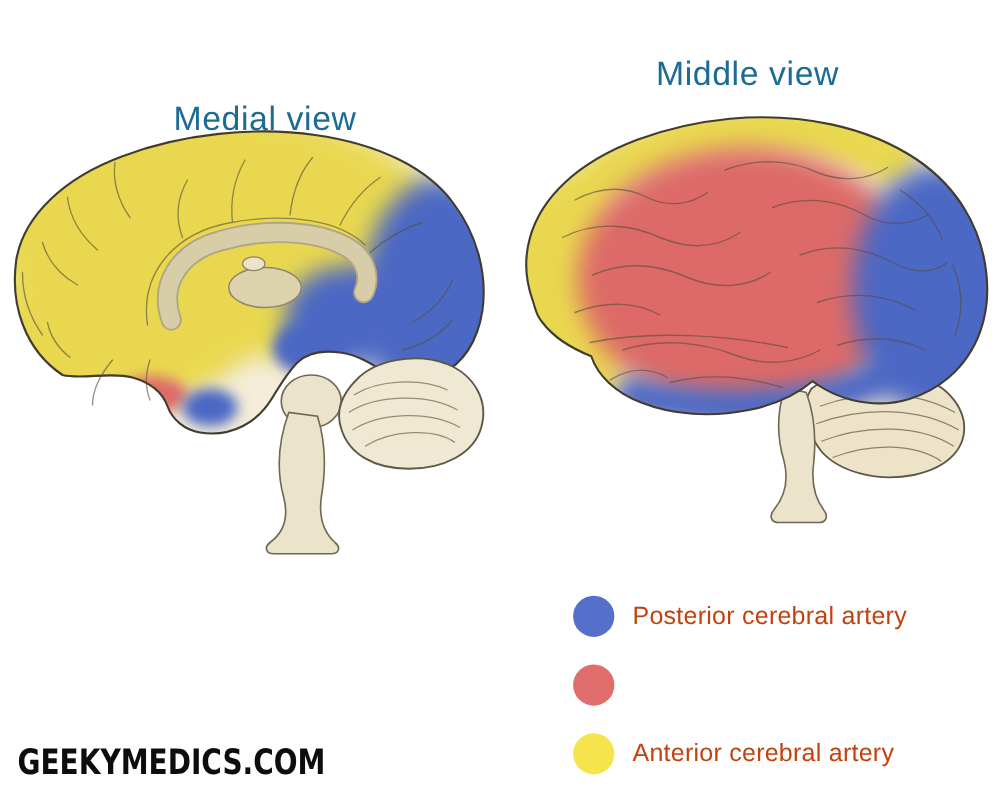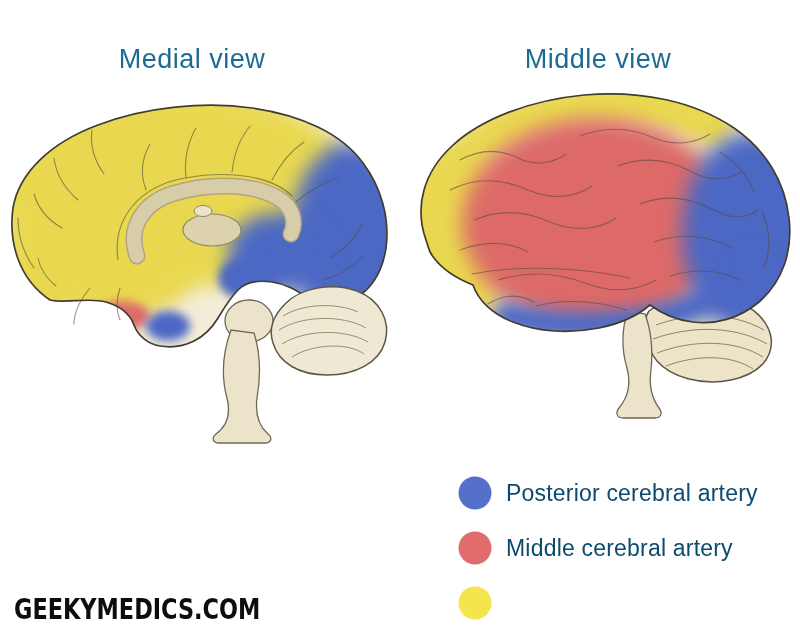--- a/index.html
+++ b/index.html
@@ -5,30 +5,30 @@
   html,body{margin:0;padding:0;background:#ffffff;}
   .stage{
     position:relative;width:800px;height:637px;background:#ffffff;overflow:hidden;
     font-family:"Liberation Sans", sans-serif;
   }
   .view-title{
     position:absolute;top:44px;margin:0;width:320px;text-align:center;
     font-size:27px;font-weight:400;letter-spacing:0.5px;color:#1c6b94;
     font-family:"Liberation Sans", sans-serif;
   }
-  .view-title.medial{left:32px;}
+  .view-title.medial{left:52px;margin-top:36px;}
   .view-title.lateral{left:438px;}
   .brain-svg{position:absolute;top:78px;}
   .brain-svg.medial{left:0px;}
   .brain-svg.lateral{left:402px;}
   .legend{position:absolute;left:458px;top:476px;}
   .legend-row{display:flex;align-items:center;margin-bottom:21px;}
   .legend-swatch{flex:0 0 auto;width:34px;height:34px;margin-right:14px;}
   .legend-label{
-    font-size:23px;color:#0c4a6e;letter-spacing:0.2px;white-space:nowrap;
+    font-size:20px;color:#c2410c;letter-spacing:0.2px;white-space:nowrap;
   }
   .logo{
     position:absolute;left:14px;top:593px;
     font-family:"DejaVu Sans", sans-serif;font-weight:bold;font-size:28px;color:#0d0d0d;
     letter-spacing:0px;transform:scaleX(0.8);transform-origin:left center;white-space:nowrap;
   }
 </style>
 </head>
 <body>
 
@@ -161,24 +161,24 @@
     <div class="legend-row">
       <svg class="legend-swatch" width="34" height="34" viewBox="0 0 34 34">
         <circle cx="17" cy="17" r="16.5" fill="#5470cb"></circle>
       </svg>
       <span class="legend-label">Posterior cerebral artery</span>
     </div>
     <div class="legend-row">
       <svg class="legend-swatch" width="34" height="34" viewBox="0 0 34 34">
         <circle cx="17" cy="17" r="16.5" fill="#e06c6c"></circle>
       </svg>
-      <span class="legend-label">Middle cerebral artery</span>
     </div>
     <div class="legend-row">
       <svg class="legend-swatch" width="34" height="34" viewBox="0 0 34 34">
         <circle cx="17" cy="17" r="16.5" fill="#f6e44c"></circle>
       </svg>
+      <span class="legend-label">Anterior cerebral artery</span>
     </div>
   </div>
 
   <div class="logo">GEEKYMEDICS.COM</div>
 
 </div>
 
 </body></html>

